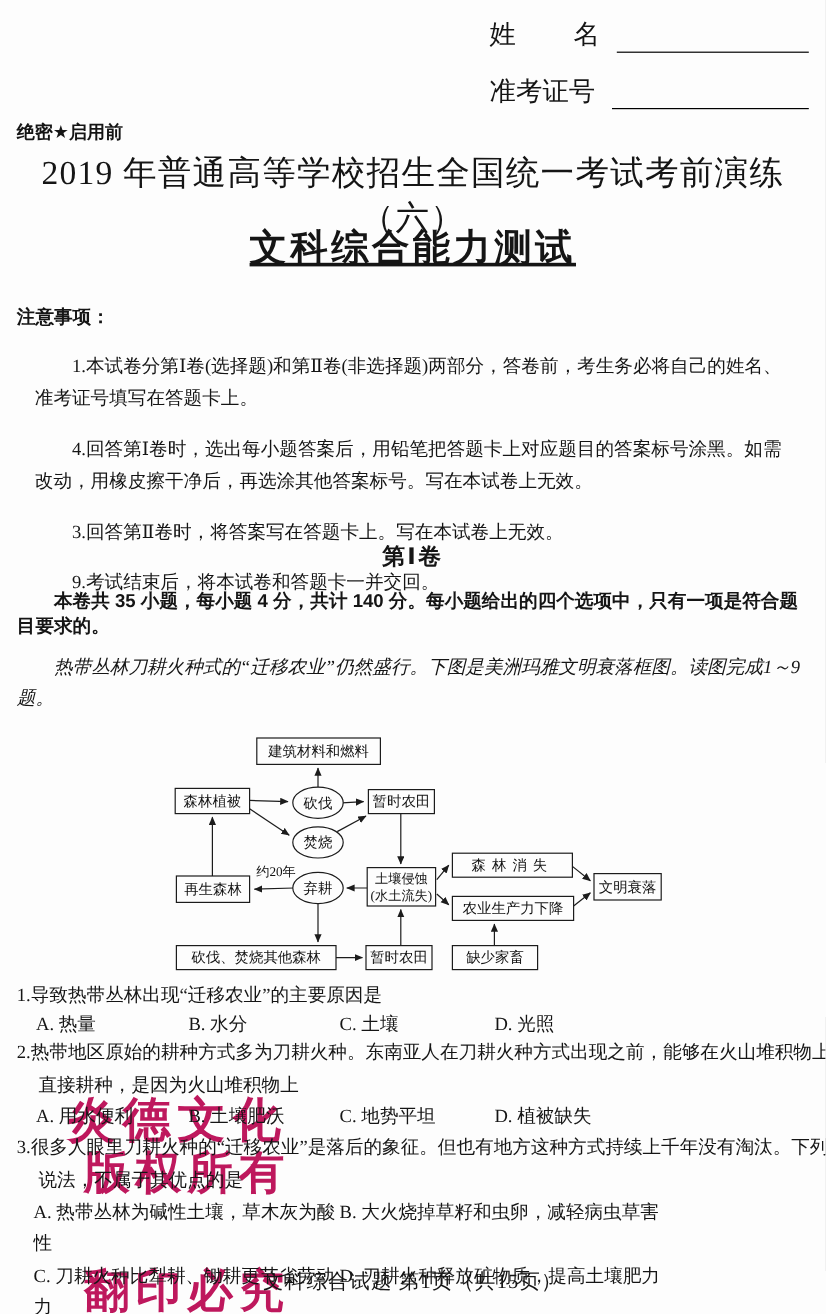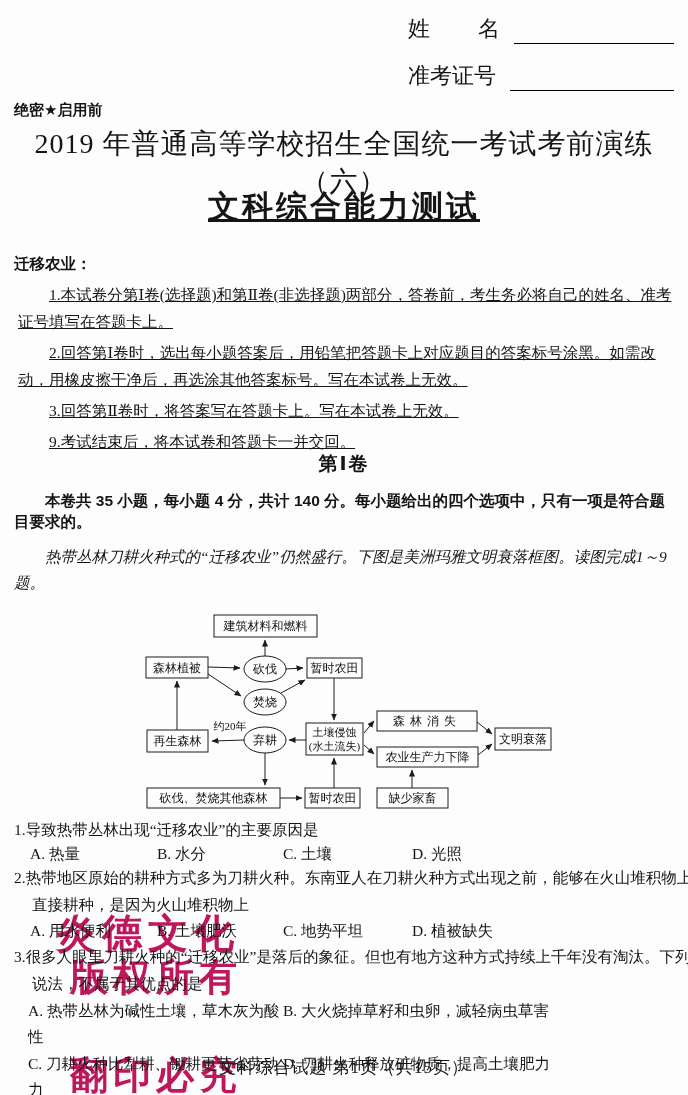--- a/index.html
+++ b/index.html
@@ -23,21 +23,21 @@
   .fill-label.justify{display:flex;justify-content:space-between;width:92px;}
   .fill-line{flex:1;border-bottom:1.5px solid #000;margin-left:14px;height:26px;}
   
   .secrecy{top:101px;left:14px;font:bold 15px "Liberation Sans","DejaVu Sans",sans-serif;}
   .exam-title{top:125px;left:0;width:100%;text-align:center;font-size:28px;letter-spacing:1px;}
   .subject-title{top:186px;left:0;width:100%;text-align:center;
     font:bold 31px "Liberation Sans","DejaVu Sans",sans-serif;letter-spacing:3px;text-decoration:underline;}
   
   .notice-head{top:254px;left:14px;font:bold 15.5px "Liberation Sans","DejaVu Sans",sans-serif;}
   .notice-items{top:277px;left:14px;width:662px;font-size:15.5px;line-height:27px;}
-  .notice-items p{margin:4px;text-indent:2em;text-decoration:underline;}
+  .notice-items p{margin:15px;text-indent:2em;}
   
   .section-head{top:451px;left:0;width:100%;text-align:center;
     font:bold 19px "Liberation Sans","DejaVu Sans",sans-serif;letter-spacing:2px;}
   .intro{top:491px;left:14px;width:662px;text-indent:2em;line-height:27px;
     font:bold 15.5px "Liberation Sans","DejaVu Sans",sans-serif;}
   .passage{top:544px;left:14px;width:662px;text-indent:2em;line-height:26px;
     font-size:15.5px;font-style:italic;}
   
   .diagram{top:604px;left:140px;}
   .diagram text{font-size:12px;font-family:"Liberation Serif","DejaVu Serif",serif;fill:#111;}
@@ -83,24 +83,24 @@
       <div class="fill-row">
         <span class="fill-label">准考证号</span>
         <span class="fill-line"></span>
       </div>
     </div>
 
     <div class="abs secrecy">绝密★启用前</div>
     <div class="abs exam-title">2019 年普通高等学校招生全国统一考试考前演练（六）</div>
     <div class="abs subject-title">文科综合能力测试</div>
 
-    <div class="abs notice-head">迁移农业：</div>
+    <div class="abs notice-head">注意事项：</div>
     <div class="abs notice-items">
       <p>1.本试卷分第Ⅰ卷(选择题)和第Ⅱ卷(非选择题)两部分，答卷前，考生务必将自己的姓名、准考证号填写在答题卡上。</p>
-      <p>2.回答第Ⅰ卷时，选出每小题答案后，用铅笔把答题卡上对应题目的答案标号涂黑。如需改动，用橡皮擦干净后，再选涂其他答案标号。写在本试卷上无效。</p>
+      <p>4.回答第Ⅰ卷时，选出每小题答案后，用铅笔把答题卡上对应题目的答案标号涂黑。如需改动，用橡皮擦干净后，再选涂其他答案标号。写在本试卷上无效。</p>
       <p>3.回答第Ⅱ卷时，将答案写在答题卡上。写在本试卷上无效。</p>
       <p>9.考试结束后，将本试卷和答题卡一并交回。</p>
     </div>
 
     <div class="abs section-head">第Ⅰ卷</div>
     <div class="abs intro">本卷共 35 小题，每小题 4 分，共计 140 分。每小题给出的四个选项中，只有一项是符合题目要求的。</div>
     <div class="abs passage">热带丛林刀耕火种式的“迁移农业”仍然盛行。下图是美洲玛雅文明衰落框图。读图完成1～9 题。</div>
 
     <svg class="abs diagram" width="452" height="214" viewBox="0 0 452 214">
       <defs>

